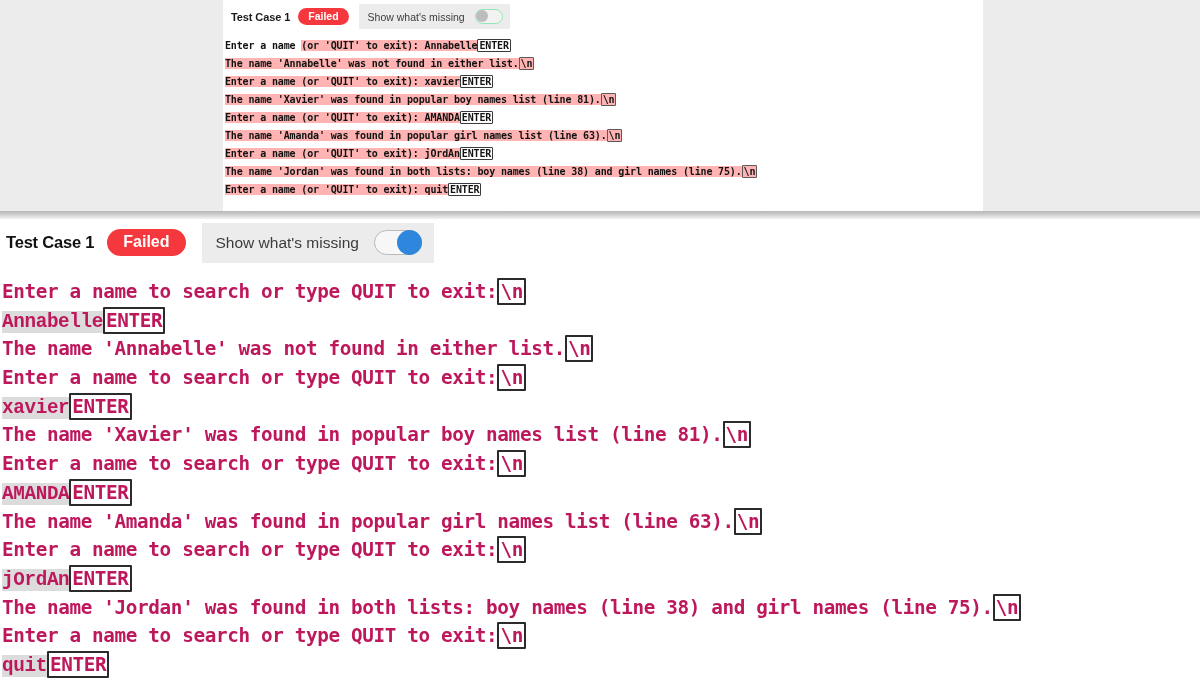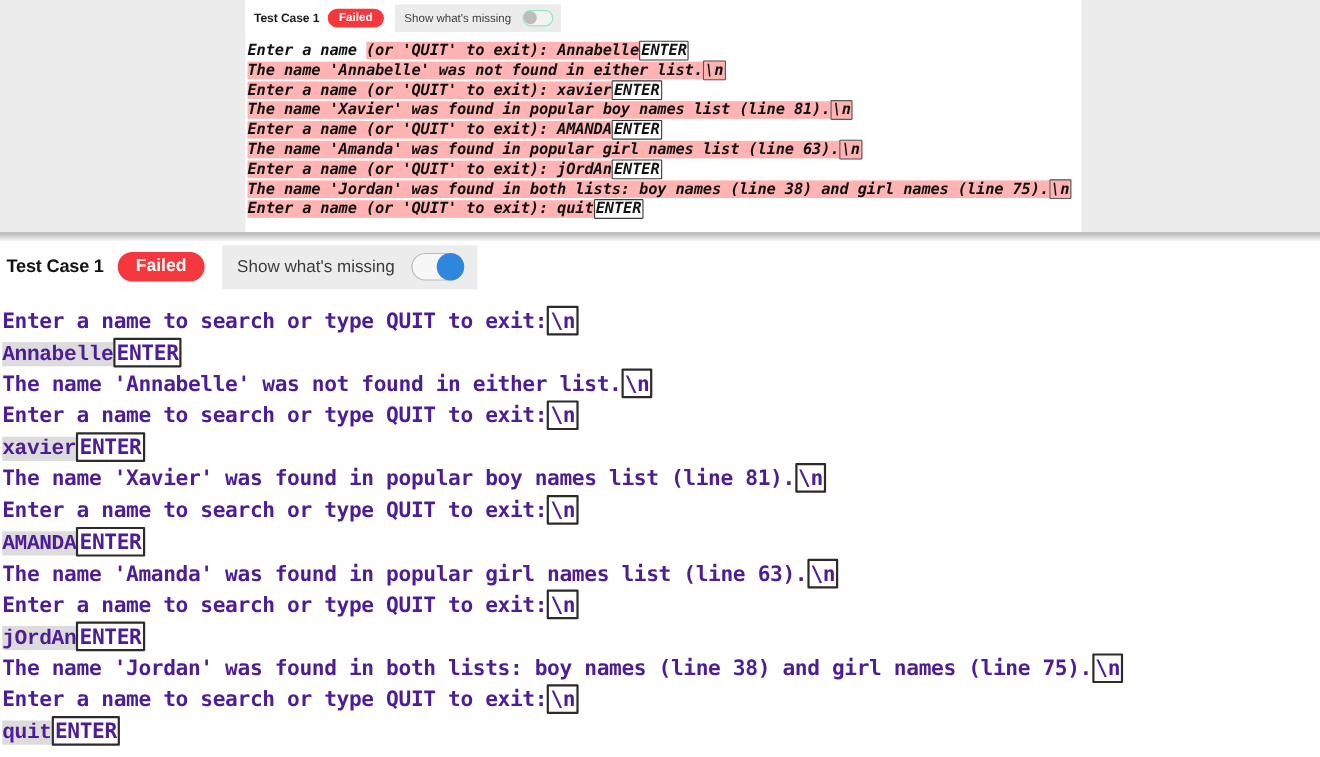--- a/index.html
+++ b/index.html
@@ -84,27 +84,26 @@
     position: absolute;
     left: 0px; top: 0px;
     width: 12px; height: 12px;
     border-radius: 50%;
     background: #bdbdbd;
   }
 
   #top-body {
     padding: 4px 0 0 2px;
     font-family: "DejaVu Sans Mono", "Liberation Mono", monospace;
-    font-size: 14px;
+    font-size: 10px;
     font-weight: bold;
     line-height: 18px;
     color: #121212;
     white-space: pre;
     letter-spacing: -0.15px;
-    font-style: italic;
   }
   #top-body .ln { white-space: pre; height: 18px; }
 
   
   .hl { background: #ffb3b3; }
   .esc-t {
     border: 1.3px solid #5a5a5a;
     background: #ffb3b3;
     padding: 0 1px;
     margin: 0 0px;
@@ -190,21 +189,21 @@
     border-radius: 50%;
     background: #2f86dd;
   }
 
   #bottom-body {
     padding: 12px 0 0 2px;
     font-family: "DejaVu Sans Mono", "Liberation Mono", monospace;
     font-size: 19.3px;
     font-weight: bold;
     line-height: 28.7px;
-    color: #4c1d95;
+    color: #be185d;
     white-space: pre;
     letter-spacing: -0.35px;
   }
   #bottom-body .ln { white-space: pre; height: 28.7px; }
 
   .esc-b {
     border: 2px solid #2b2b2b;
     background: #ffffff;
     padding: 0 1px;
     border-radius: 1px;

